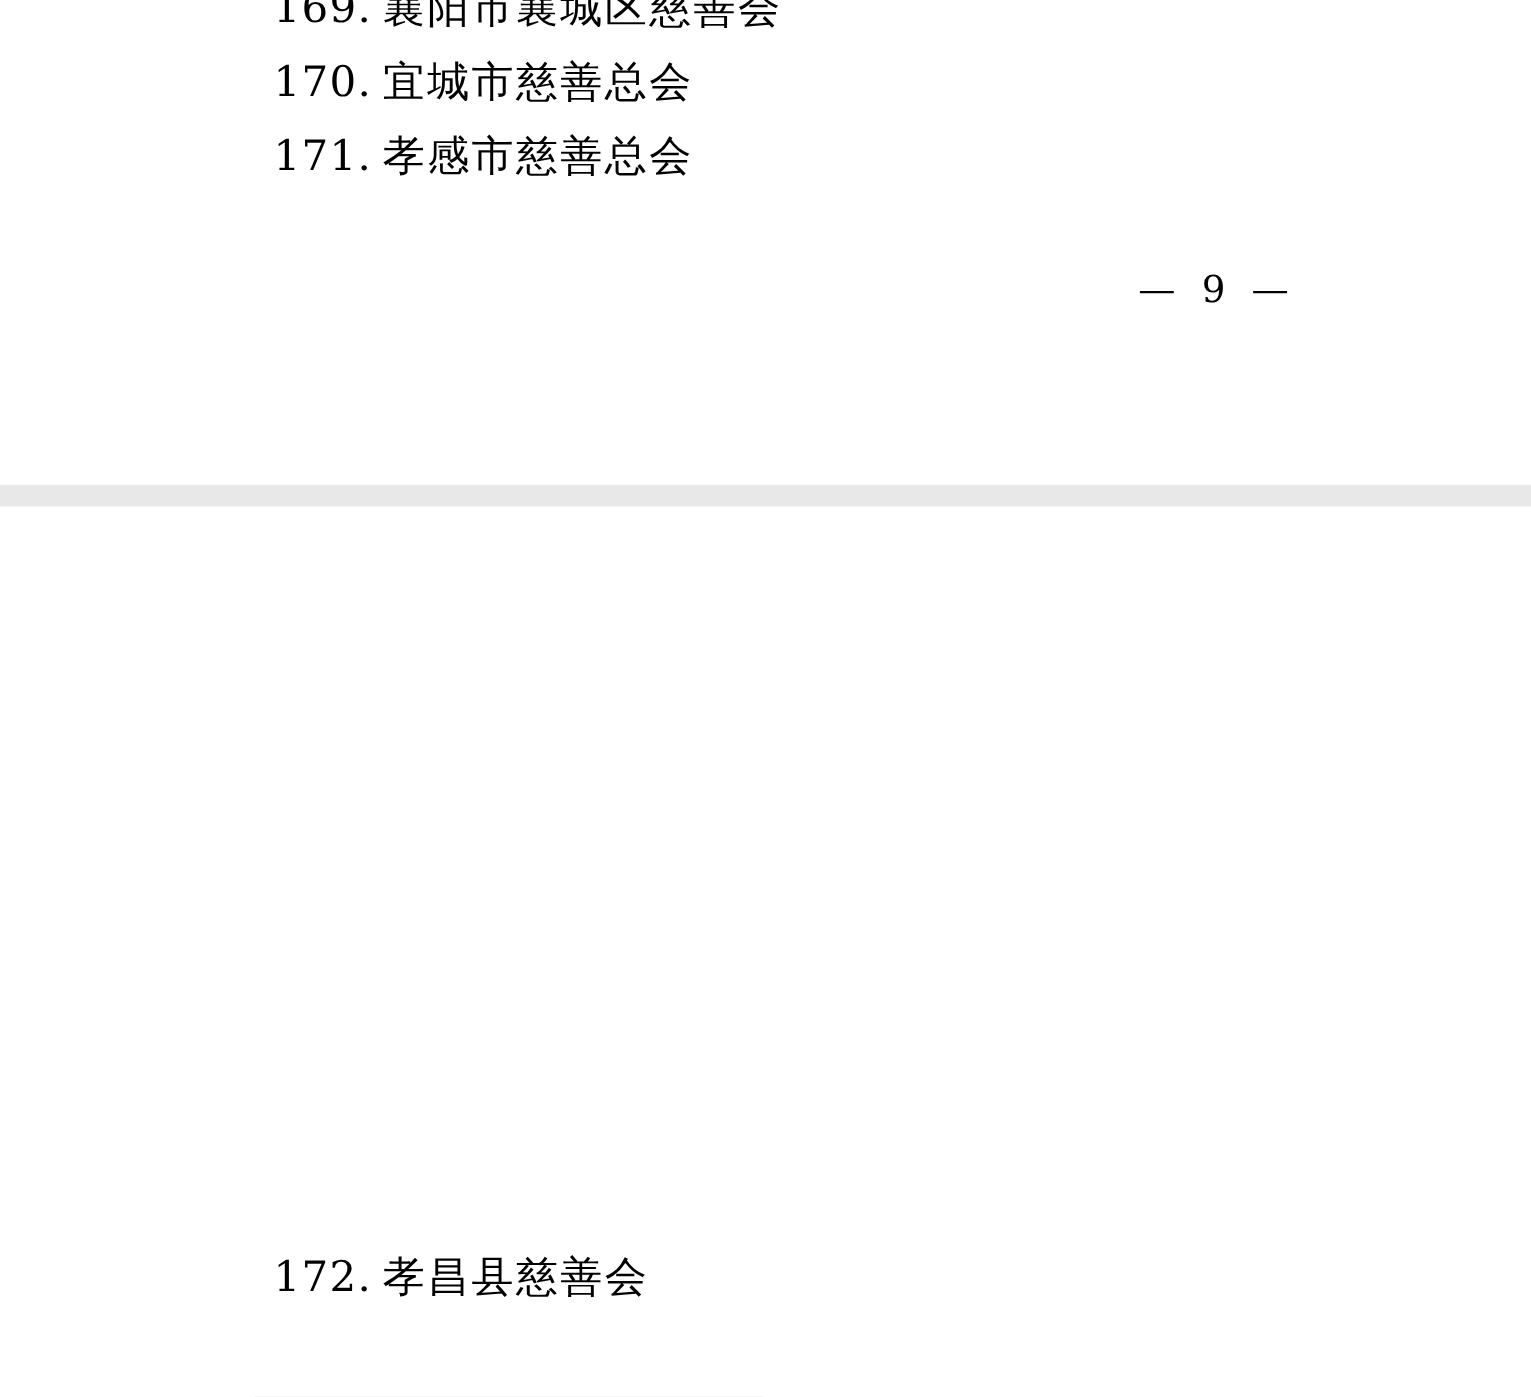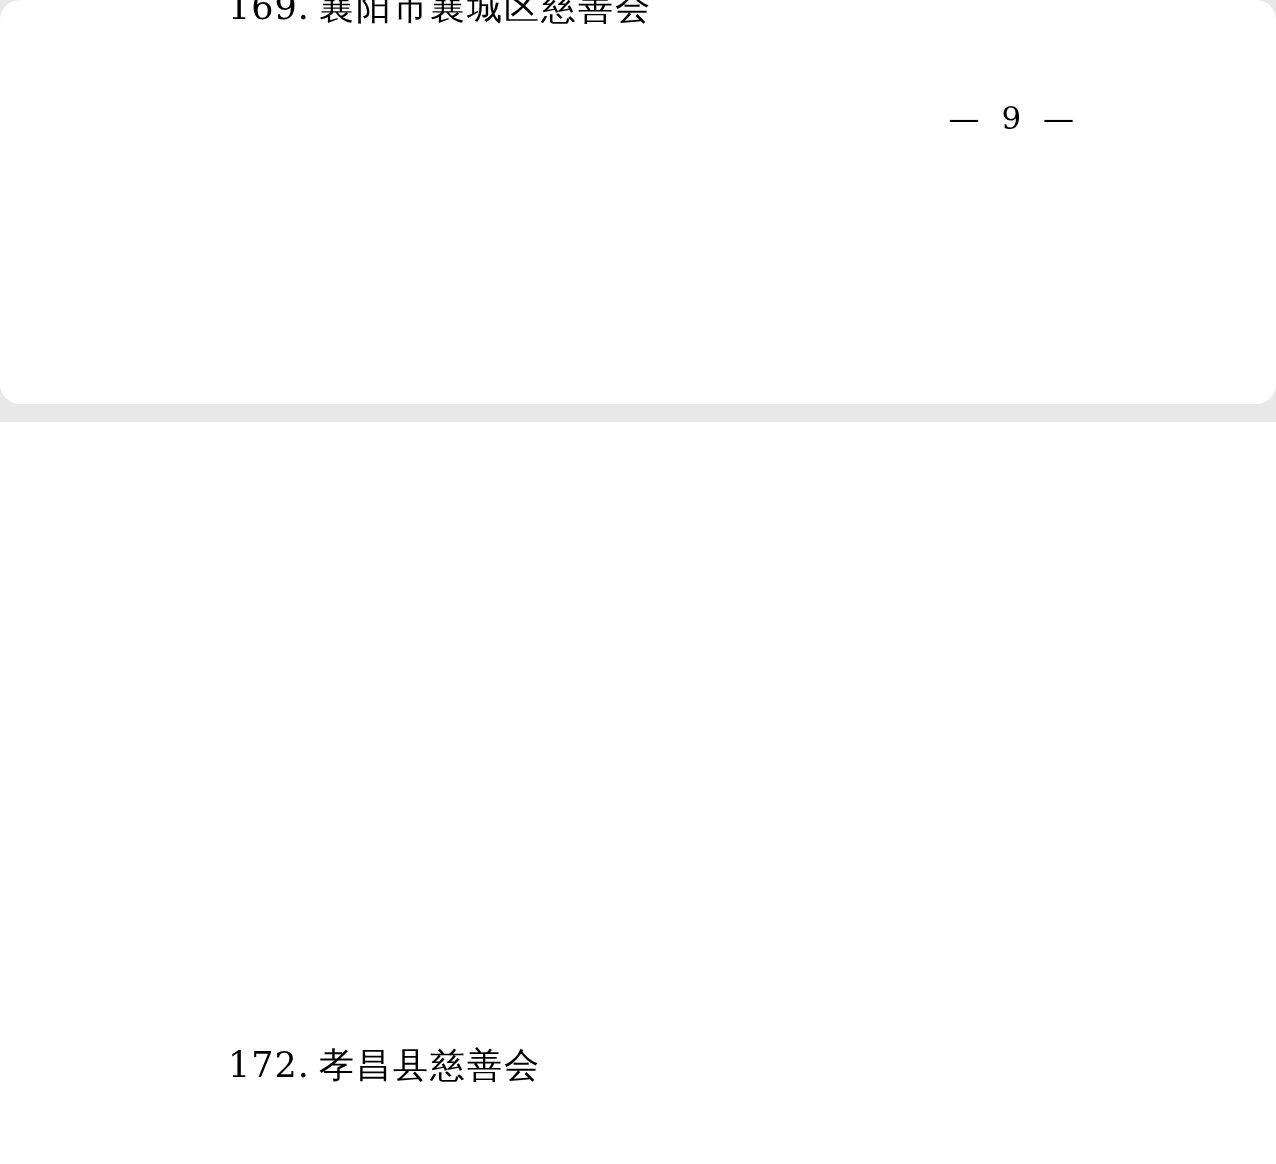--- a/index.html
+++ b/index.html
@@ -14,21 +14,20 @@
   .page {
     background: #ffffff;
     width: 1276px;
     box-sizing: border-box;
     position: relative;
   }
   .page-one {
     height: 404px;
     padding-top: 0;
     overflow: hidden;
-    border-radius: 20px;
   }
   .page-gap {
     height: 18px;
     background: #e8e8e8;
     width: 1276px;
   }
   .page-two {
     height: 742px;
     overflow: hidden;
   }
@@ -75,20 +74,26 @@
   }
 </style>
 </head>
 <body>
 
 <div class="page page-one">
   <ul class="list">
     <li class="entry">
       <span class="num">169</span><span class="dot">.</span><span class="name">襄阳市襄城区慈善会</span>
     </li>
+    <li class="entry">
+      <span class="num">170</span><span class="dot">.</span><span class="name">宜城市慈善总会</span>
+    </li>
+    <li class="entry">
+      <span class="num">171</span><span class="dot">.</span><span class="name">孝感市慈善总会</span>
+    </li>
   </ul>
   <div class="folio">— 9 —</div>
 </div>
 
 <div class="page-gap"></div>
 
 <div class="page page-two">
   <ul class="list">
     <li class="entry">
       <span class="num">172</span><span class="dot">.</span><span class="name">孝昌县慈善会</span>

